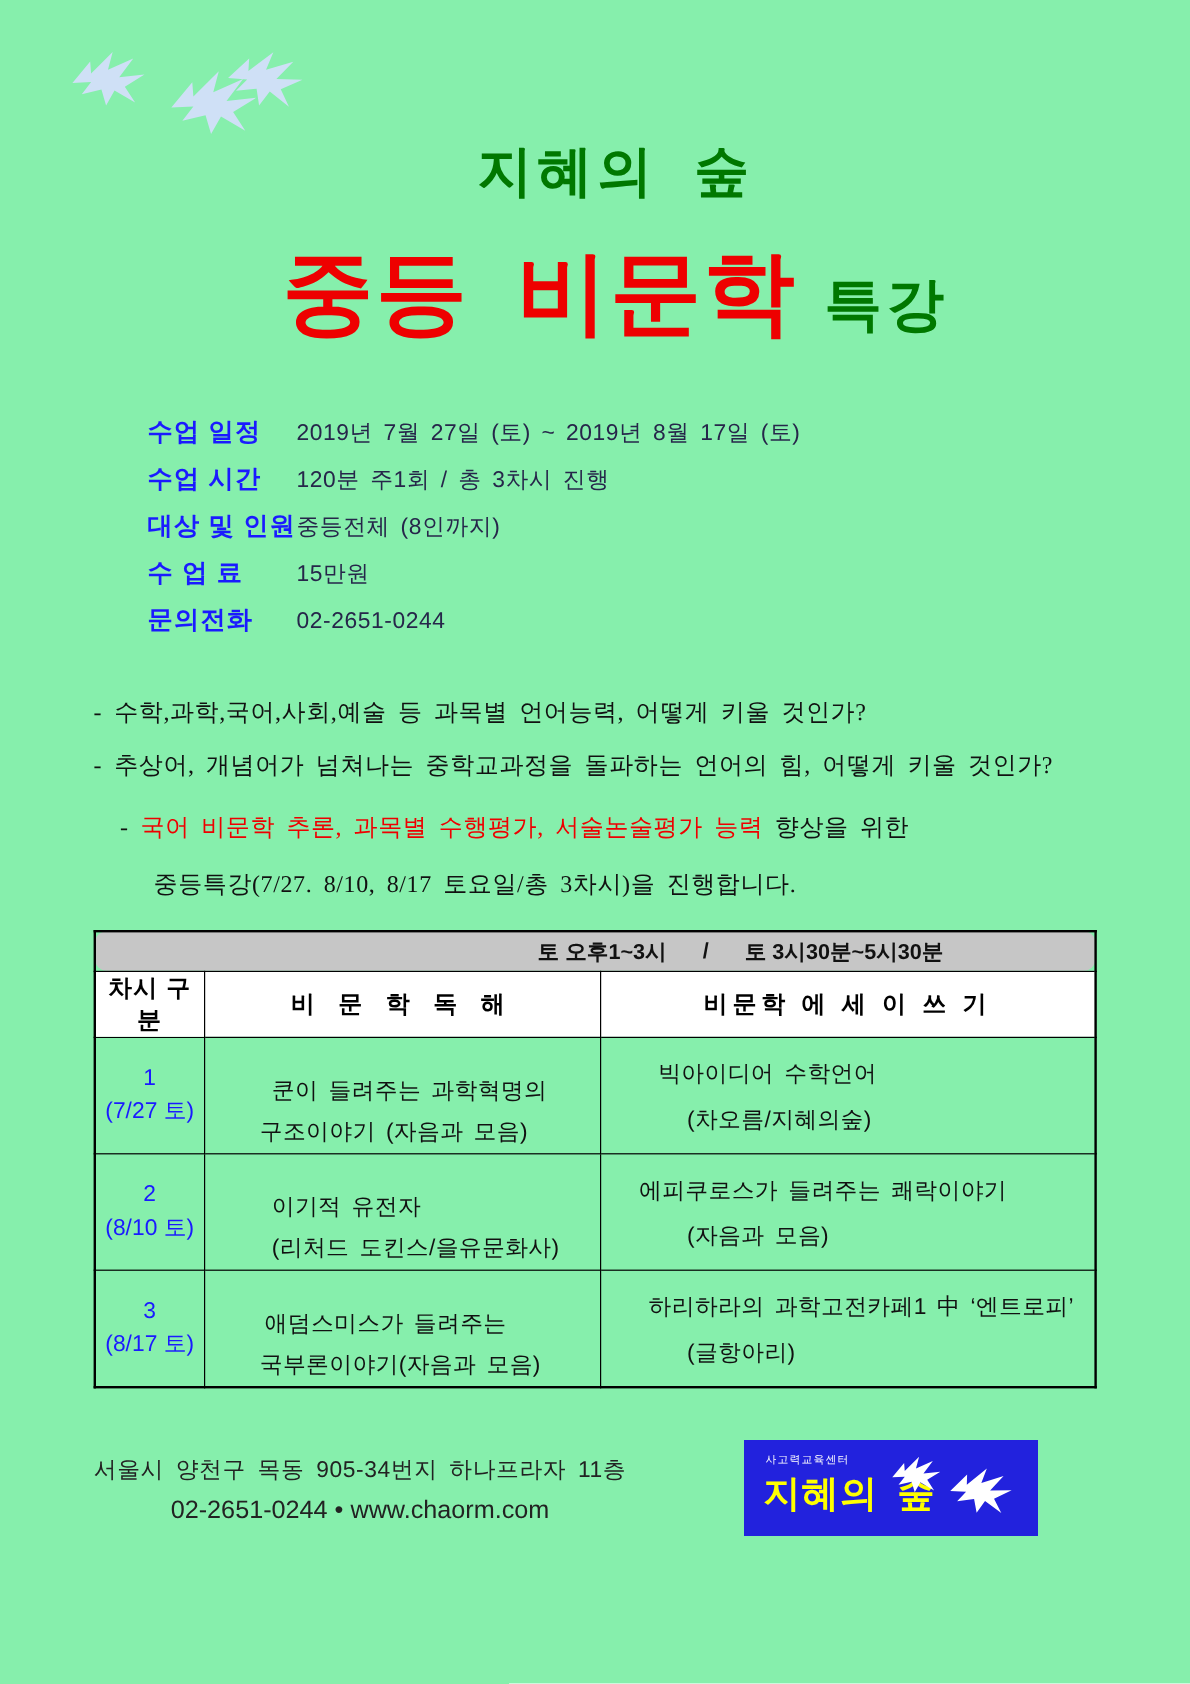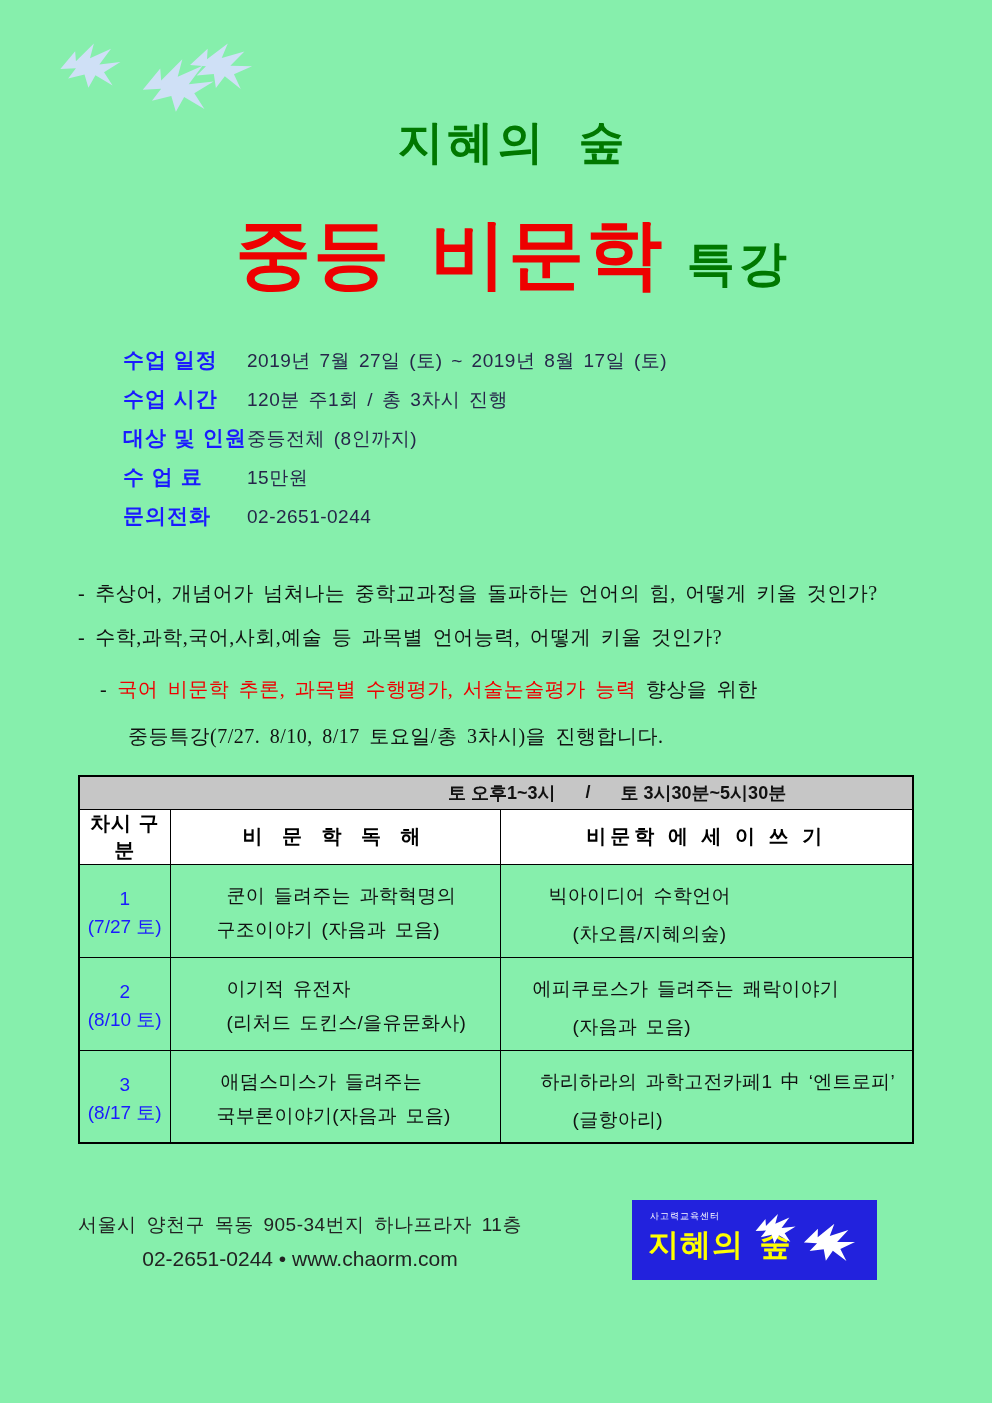--- a/index.html
+++ b/index.html
@@ -11,21 +11,21 @@
   html,body{background:#ffffff;}
   body{font-family:"Liberation Sans",sans-serif;color:var(--ink);}
   .page{position:relative;width:992px;height:1403px;background:#86efac;overflow:hidden;margin:0 auto;}
 
   
   .watermark{position:absolute;left:58px;top:30px;width:210px;height:95px;color:var(--bird-blue);}
 
   
   .title-block{position:absolute;top:112px;left:0;width:100%;text-align:center;padding-left:34px;}
   .title1{font-size:46px;font-weight:bold;color:var(--green);letter-spacing:4px;word-spacing:14px;}
-  .title2{margin-top:30px;white-space:nowrap;}
+  .title2{margin-top:20px;white-space:nowrap;}
   .title2-main{font-size:76px;font-weight:bold;color:var(--red);letter-spacing:2px;word-spacing:16px;}
   .title2-suffix{font-size:48px;font-weight:bold;color:var(--green);letter-spacing:4px;margin-left:18px;}
 
   
   .info{position:absolute;left:123px;top:346px;}
   .info-row{display:flex;margin-bottom:11px;align-items:baseline;}
   .info-label{width:124px;flex:0 0 124px;font-size:21px;font-weight:bold;color:var(--blue);letter-spacing:1px;}
   .info-value{font-size:19px;font-weight:normal;color:var(--navy);letter-spacing:0.5px;word-spacing:3px;text-align:center;}
 
   
@@ -34,41 +34,41 @@
   .bullet .dash{margin-right:10px;}
   .bullet.b3{margin-top:25px;margin-left:22px;}
   .red-text{color:var(--red);}
   .bullet-cont{margin-left:28px;margin-top:20px;}
 
   
   .sched{position:absolute;left:78px;top:775px;width:834px;border-collapse:collapse;table-layout:fixed;}
   .sched td,.sched th{border:1px solid #000;}
   .sched{border:2px solid #000;}
   .col-no{width:91px;} .col-read{width:330px;} .col-essay{width:413px;}
-  .time-row td{background:var(--gray);height:33px;font-size:18px;font-weight:bold;vertical-align:middle;}
+  .time-row td{background:var(--gray);height:33px;font-size:18px;font-weight:bold;vertical-align:middle;border-radius:10px;}
   .time-inner{display:flex;align-items:center;padding-left:368px;white-space:nowrap;}
   .time-sep{margin:0 30px;}
   .head-row th{height:40px;font-size:20px;font-weight:bold;text-align:center;vertical-align:middle;background:#fff;color:#000;}
   .head-read{letter-spacing:7px;}
   .head-essay{letter-spacing:4px;}
   .corner{position:relative;font-size:15px;letter-spacing:1px;font-weight:bold;
     background:linear-gradient(to bottom right,transparent calc(50% - 1px),#444 calc(50% - 1px),#444 calc(50% + 1px),transparent calc(50% + 1px));}
   .data-row td{height:93px;vertical-align:top;font-size:19px;}
   .cell-no{color:var(--blue);text-align:center;font-size:18px;padding-top:20px;line-height:28px;}
   .cl{line-height:34px;letter-spacing:0.3px;word-spacing:3px;}
-  .reading .l1{padding:14px 0 0 56px;}
+  .reading .l1{padding:28px 0 0 56px;}
   .reading .l2{padding-left:46px;}
   .essay .l1{padding:14px 0 0 48px;}
   .essay .l2{padding-left:72px;padding-top:4px;}
 
   
   .footer-address{position:absolute;left:60px;top:1212px;width:480px;text-align:center;}
   .addr-line1{font-size:19px;color:#222;letter-spacing:0.5px;word-spacing:4px;}
   .addr-line2{font-size:21px;color:#222;margin-top:9px;}
-  .logo-box{position:absolute;left:620px;top:1200px;width:245px;height:80px;background:var(--logo-blue);margin-left:12px;}
+  .logo-box{position:absolute;left:620px;top:1200px;width:245px;height:80px;background:var(--logo-blue);}
   .logo-small{position:absolute;left:18px;top:10px;font-size:9px;color:#ffffff;letter-spacing:1px;}
   .logo-main{position:absolute;left:16px;top:24px;font-size:31px;font-weight:bold;color:var(--yellow);letter-spacing:1px;word-spacing:6px;}
   .logo-birds{position:absolute;right:8px;top:8px;width:115px;height:64px;color:#ffffff;}
   .hidden-defs{position:absolute;width:0;height:0;overflow:hidden;}
 </style>
 </head>
 <body>
 
 <svg class="hidden-defs" aria-hidden="true">
   <defs>
@@ -112,24 +112,24 @@
       <span class="info-value">15만원</span>
     </div>
     <div class="info-row">
       <span class="info-label">문의전화</span>
       <span class="info-value">02-2651-0244</span>
     </div>
   </div>
 
   <div class="bullets">
     <div class="bullet">
+      <span class="dash">-</span><span>수학,과학,국어,사회,예술 등 과목별 언어능력, 어떻게 키울 것인가?</span>
+    </div>
+    <div class="bullet">
       <span class="dash">-</span><span>추상어, 개념어가 넘쳐나는 중학교과정을 돌파하는 언어의 힘, 어떻게 키울 것인가?</span>
-    </div>
-    <div class="bullet">
-      <span class="dash">-</span><span>수학,과학,국어,사회,예술 등 과목별 언어능력, 어떻게 키울 것인가?</span>
     </div>
     <div class="bullet b3">
       <span class="dash">-</span><span class="red-text">국어 비문학 추론, 과목별 수행평가, 서술논술평가 능력</span>
       <span>향상을 위한</span>
       <div class="bullet-cont">중등특강(7/27. 8/10, 8/17 토요일/총 3차시)을 진행합니다.</div>
     </div>
   </div>
 
   <table class="sched">
     <colgroup>

